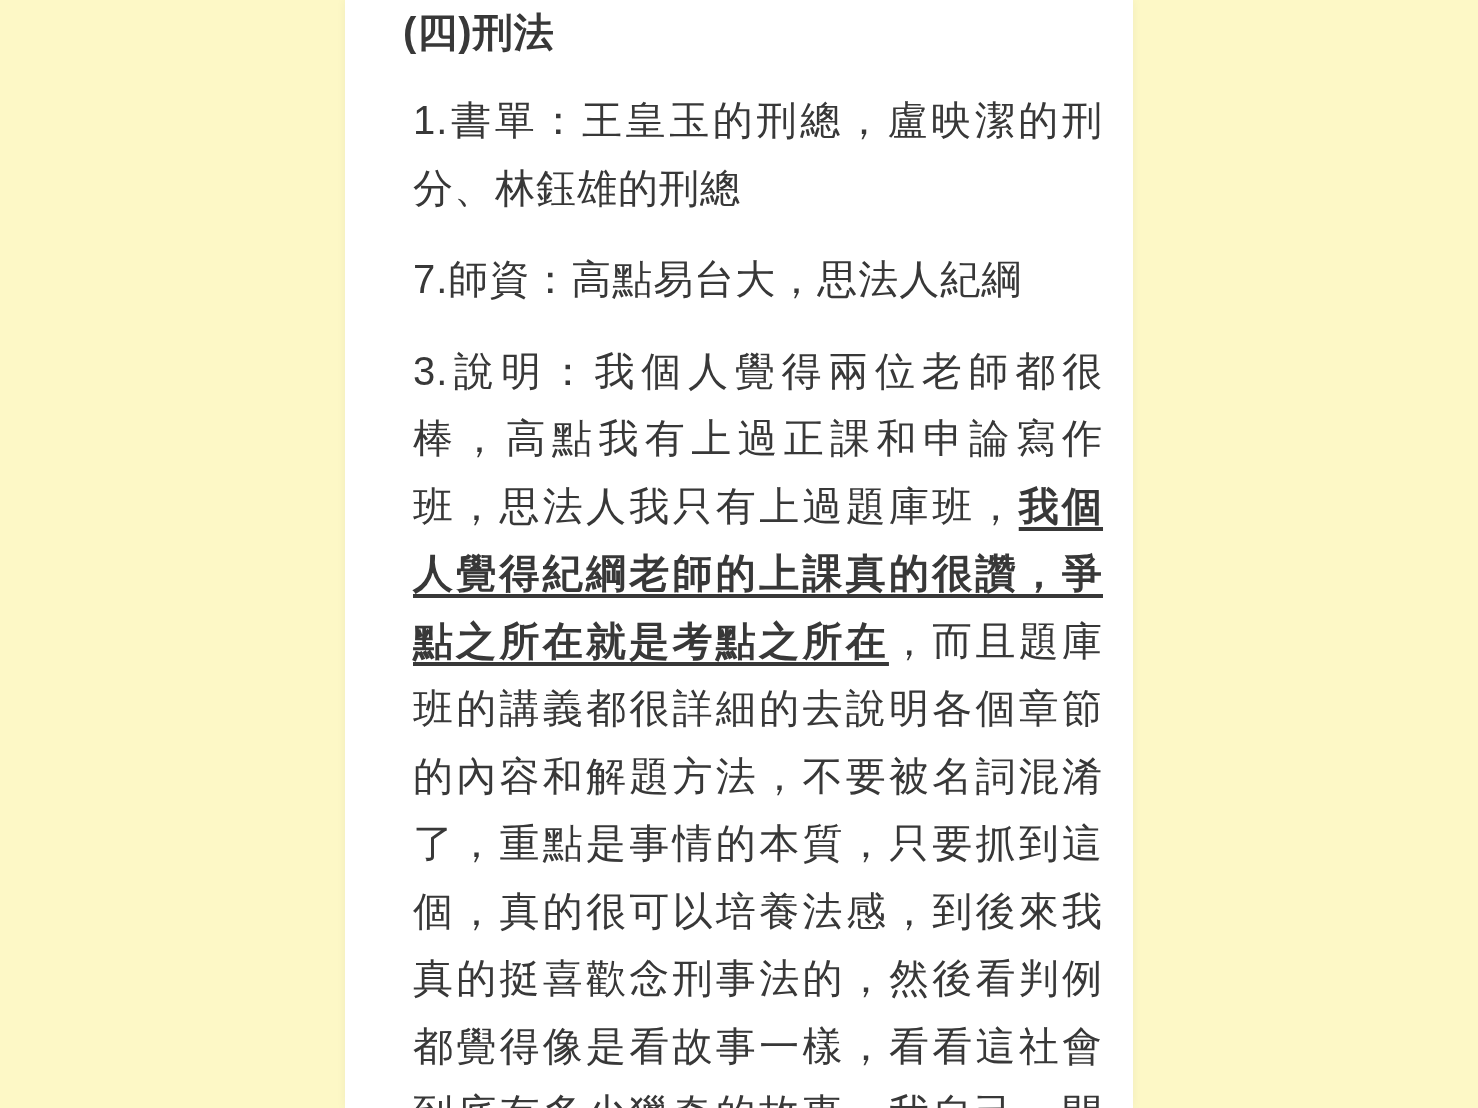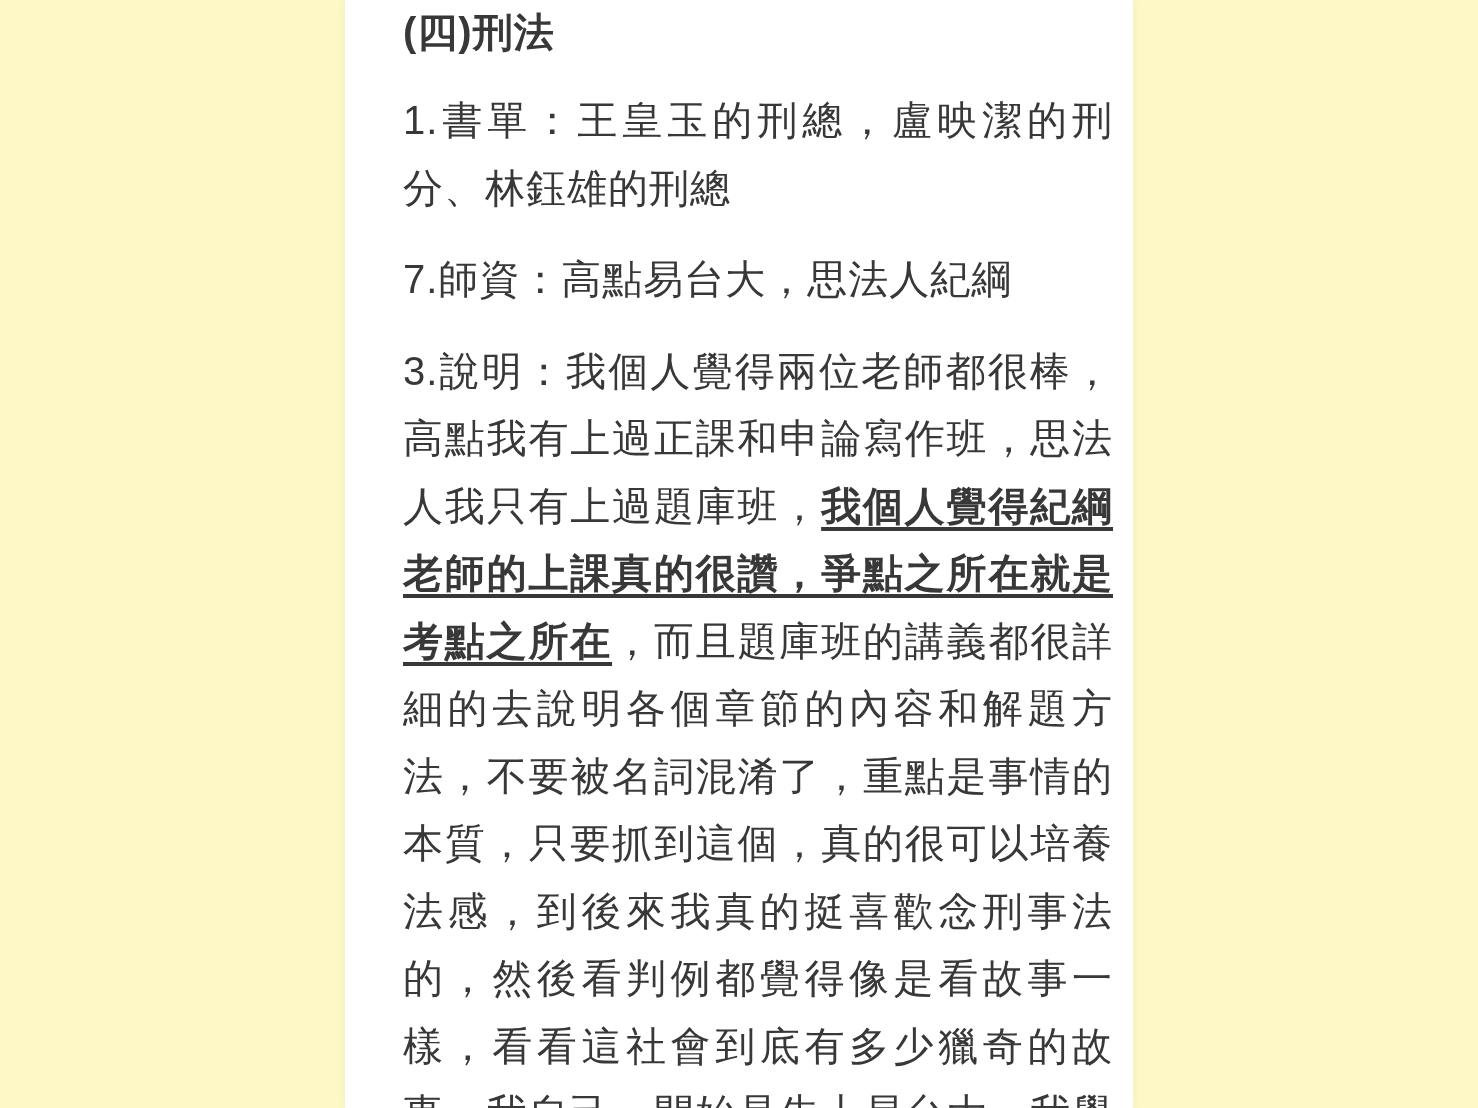--- a/index.html
+++ b/index.html
@@ -36,21 +36,21 @@
   }
   .article h3 {
     margin: 0 0 30px 0;
     font-size: 40px;
     line-height: 50px;
     font-weight: 700;
     letter-spacing: 1px;
     color: var(--text-color, #383838);
   }
   .article p {
-    margin: 24px 0;
+    margin: 24px 10px;
     font-size: 40px;
     line-height: 67.5px;
     letter-spacing: 1px;
     color: var(--text-color, #383838);
     text-align: justify;
     text-justify: inter-ideograph;
   }
   .article p strong.em {
     font-weight: 700;
     text-decoration: underline;

